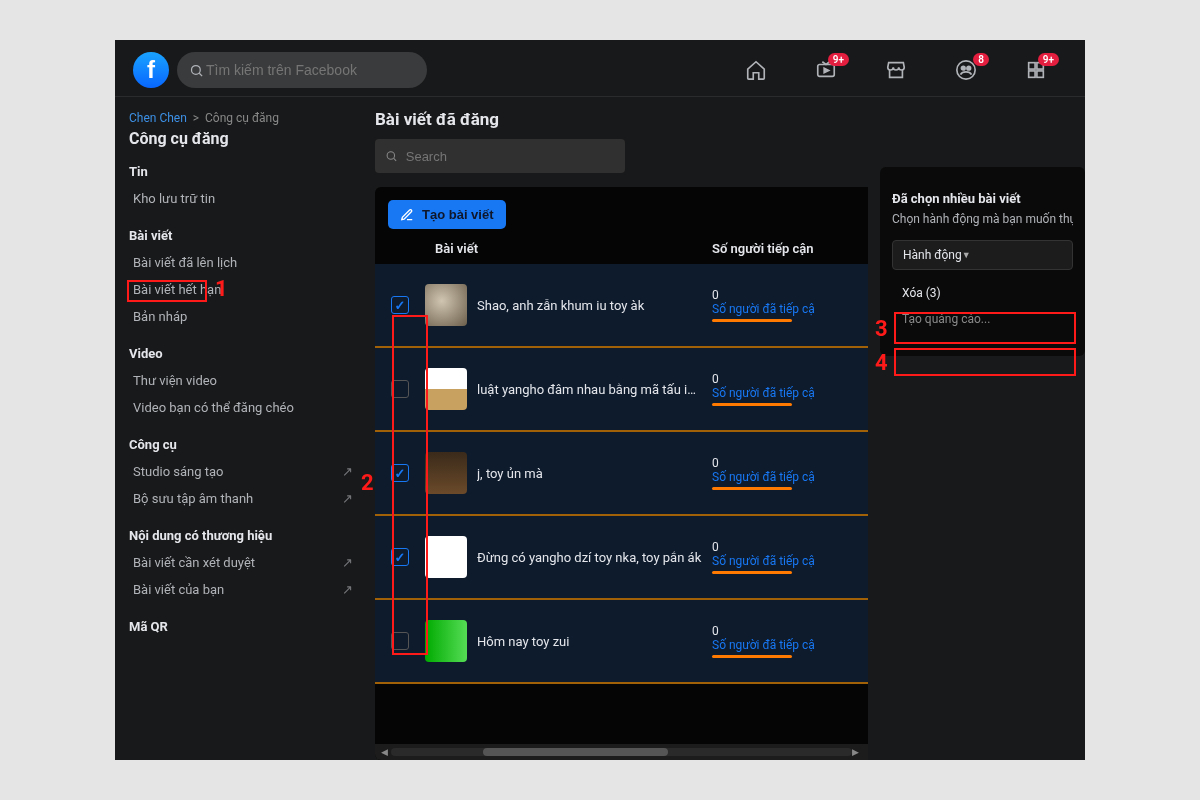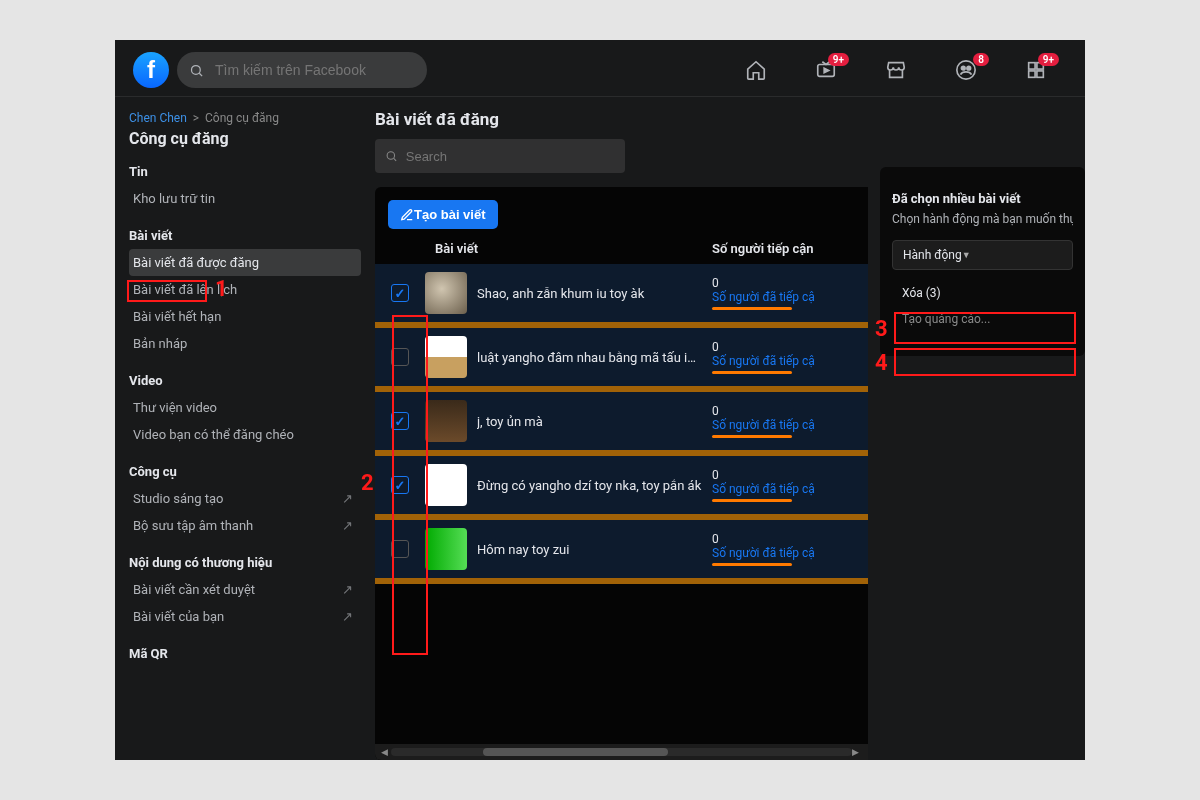--- a/index.html
+++ b/index.html
@@ -1,20 +1,20 @@
 <!DOCTYPE html>
 <html><head>
 <meta charset="utf-8">
 <style>
   * { box-sizing: border-box; margin: 0; padding: 0; }
   body { background: #e5e5e5; font-family: -apple-system, BlinkMacSystemFont, "Segoe UI", Roboto, Helvetica, Arial, sans-serif; display:flex; align-items:center; justify-content:center; min-height:800px; }
   .frame { width: 970px; height: 720px; background: #18191a; color: #e4e6eb; position: relative; overflow: hidden; }
   .topbar { display:flex; align-items:center; padding:12px 18px 8px 18px; gap: 8px; border-bottom:1px solid #2a2b2c; }
   .logo { width:36px; height:36px; border-radius:50%; background: linear-gradient(#1aa3ff,#0866ff); display:flex; align-items:center; justify-content:center; font-weight:800; font-size:24px; color:#fff; font-family: Arial; }
-  .search-wrap { display:flex; align-items:center; background:#3a3b3c; border-radius:20px; height:36px; padding:0 12px; width: 250px; gap:11px; }
+  .search-wrap { display:flex; align-items:center; background:#3a3b3c; border-radius:20px; height:36px; padding:0 12px; width: 250px; gap:2px; }
   .search-wrap svg { flex:none; }
   .search-input { background:none; border:none; color:#b0b3b8; font-size:14px; outline:none; width:100%; }
   .nav-icons { display:flex; gap:48px; margin-left:auto; margin-right:20px; align-items:center; }
   .nav-icon { position:relative; color:#b0b3b8; cursor:pointer; display:flex; align-items:center; justify-content:center; }
   .badge { position:absolute; top:-6px; right:-12px; background:#e41e3f; color:#fff; font-size:10px; font-weight:600; border-radius:8px; padding:1px 5px; min-width:14px; text-align:center; }
   .content { display:flex; height:calc(100% - 57px); }
   .sidebar { width: 250px; padding: 14px 0 14px 14px; font-size:13px; color:#b0b3b8; overflow:hidden; }
   .breadcrumb { font-size:12px; margin-bottom:4px; }
   .breadcrumb .bc-first { color:#3d90e6;}
   .breadcrumb .sep { color:#888; margin:0 3px; }
@@ -23,27 +23,27 @@
   .side-item { display:flex; align-items:center; justify-content:space-between; padding:6px 8px 6px 4px; border-radius:4px; cursor:pointer; font-size:13px; color:#b0b3b8; width:232px; }
   .side-item.active { background:#3a3b3c; color:#e4e6eb; }
   .side-item .ext-icon { opacity:0.6; }
   .side-sec-head { font-weight:700; color:#e4e6eb; margin-top:16px; margin-bottom:6px; font-size:13px; }
   .main { flex:1; display:flex; padding: 12px 0 0 10px; gap: 12px; overflow:hidden;}
   .main-left { flex:1; display:flex; flex-direction:column; overflow:hidden;}
   .page-title { font-size:17px; font-weight:700; color:#e4e6eb; margin-bottom:10px; }
   .search-posts { display:flex; align-items:center; background:#303031; border-radius:4px; height:34px; padding:0 10px; gap:8px; width:250px; margin-bottom:14px; }
   .search-posts input { background:none; border:none; color:#d946ef; font-size:13px; outline:none; width:100%; }
   .posts-panel { background:#050505; border-radius:6px 0 0 6px; flex:1; display:flex; flex-direction:column; overflow:hidden; position:relative;}
-  .create-btn { background:#1877f2; color:#ffffff; border:none; border-radius:5px; padding:7px 12px; font-size:13px; font-weight:600; display:inline-flex; align-items:center; gap:0; margin:13px 0 0 13px; cursor:pointer; width:fit-content;}
+  .create-btn { background:#1877f2; color:#0f172a; border:none; border-radius:5px; padding:7px 12px; font-size:13px; font-weight:600; display:inline-flex; align-items:center; gap:8px; margin:13px 0 0 13px; cursor:pointer; width:fit-content;}
   .table-head { display:flex; align-items:center; padding: 12px 16px 8px 16px; font-size:13px; color:#e4e6eb; font-weight:600; }
   .th-chk { width:34px; }
   .th-post { flex:1; padding-left:10px; }
   .th-reach { width:140px; text-align:left; }
   .rows { flex:1; overflow:hidden; }
-  .row { display:flex; align-items:center; padding:8px 16px; background:#0d1b2d; border-bottom:6px solid #a16207; }
+  .row { display:flex; align-items:center; padding:20px 16px; background:#0d1b2d; border-bottom:2px solid #a16207; }
   .row .chk { width:34px; display:flex; justify-content:flex-start; }
   .checkbox { width:18px; height:18px; border:1px solid #555; border-radius:3px; display:flex; align-items:center; justify-content:center; background:#0d1b2d; cursor:pointer; }
   .checkbox.checked { border-color:#1877f2; }
   .checkbox.checked::after { content:'✓'; color:#1877f2; font-size:13px; font-weight:700; }
   .row .thumb { width:42px; height:42px; border-radius:4px; background:linear-gradient(135deg,#666,#999); flex:none; margin-right:10px; }
   .row .title { flex:1; font-size:13px; color:#e4e6eb; white-space:nowrap; overflow:hidden; text-overflow:ellipsis; padding-right:10px;}
   .row .reach { width:140px; font-size:12px; }
   .row .reach .num { color:#e4e6eb; }
   .row .reach .lbl { color:#1877f2; display:block; white-space:nowrap; overflow:hidden; text-overflow:ellipsis;}
   .row .reach .bar { height:3px; background:#ff7a00; width:80px; margin-top:3px; border-radius:2px;}
@@ -132,23 +132,20 @@
         <span class="bc-second">Công cụ đăng</span>
       </div>
       <h1>Công cụ đăng</h1>
 
       <div class="side-sec-head">Tin</div>
       <div class="side-item">
           <span>Kho lưu trữ tin</span>
         </div>
 
       <div class="side-sec-head">Bài viết</div>
-      <div class="side-item active">
-          <span>Bài viết đã được đăng</span>
-        </div>
       <div class="side-item">
           <span>Bài viết đã lên lịch</span>
         </div>
       <div class="side-item">
           <span>Bài viết hết hạn</span>
         </div>
       <div class="side-item">
           <span>Bản nháp</span>
         </div>
 

